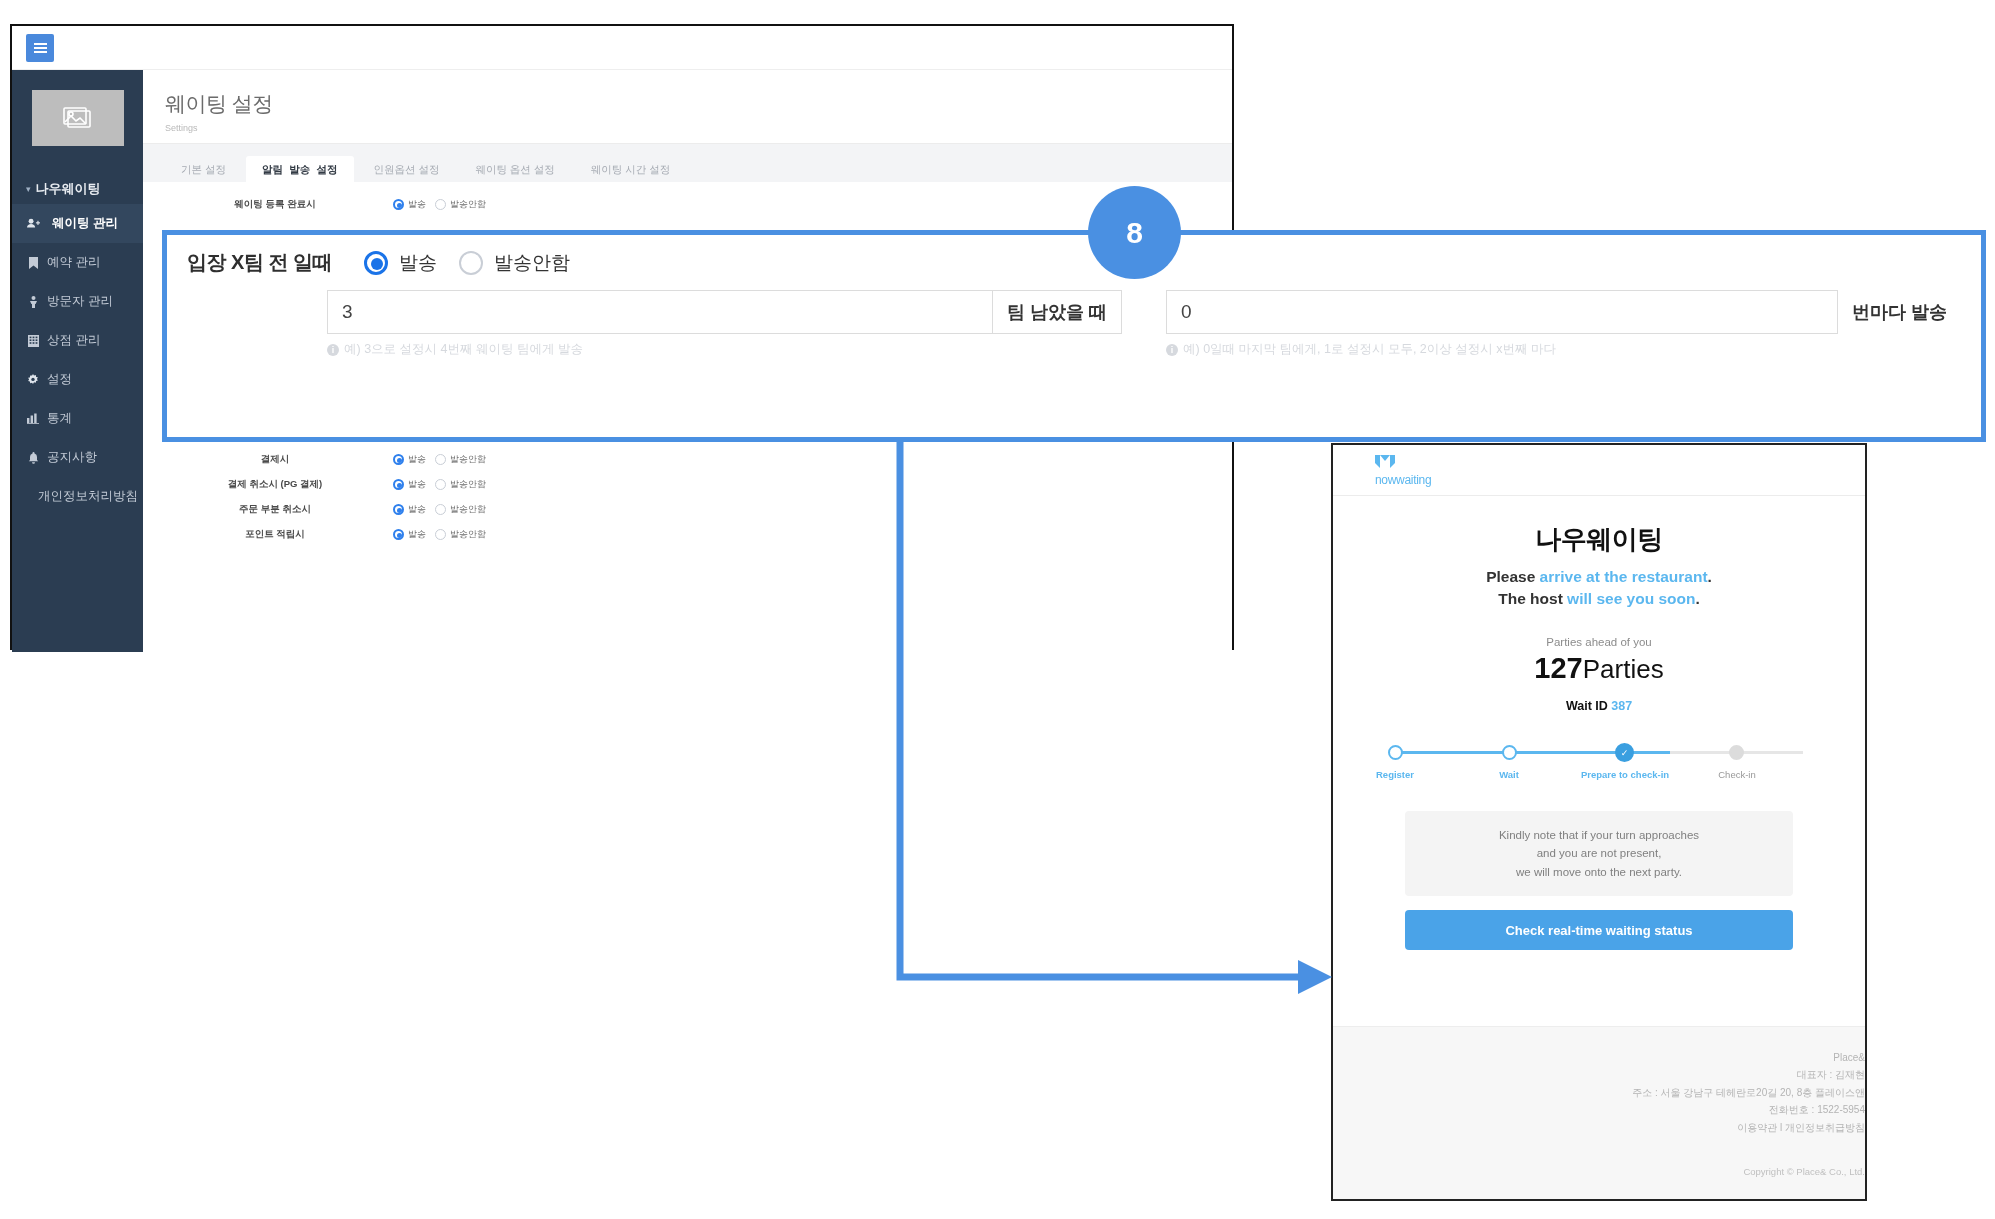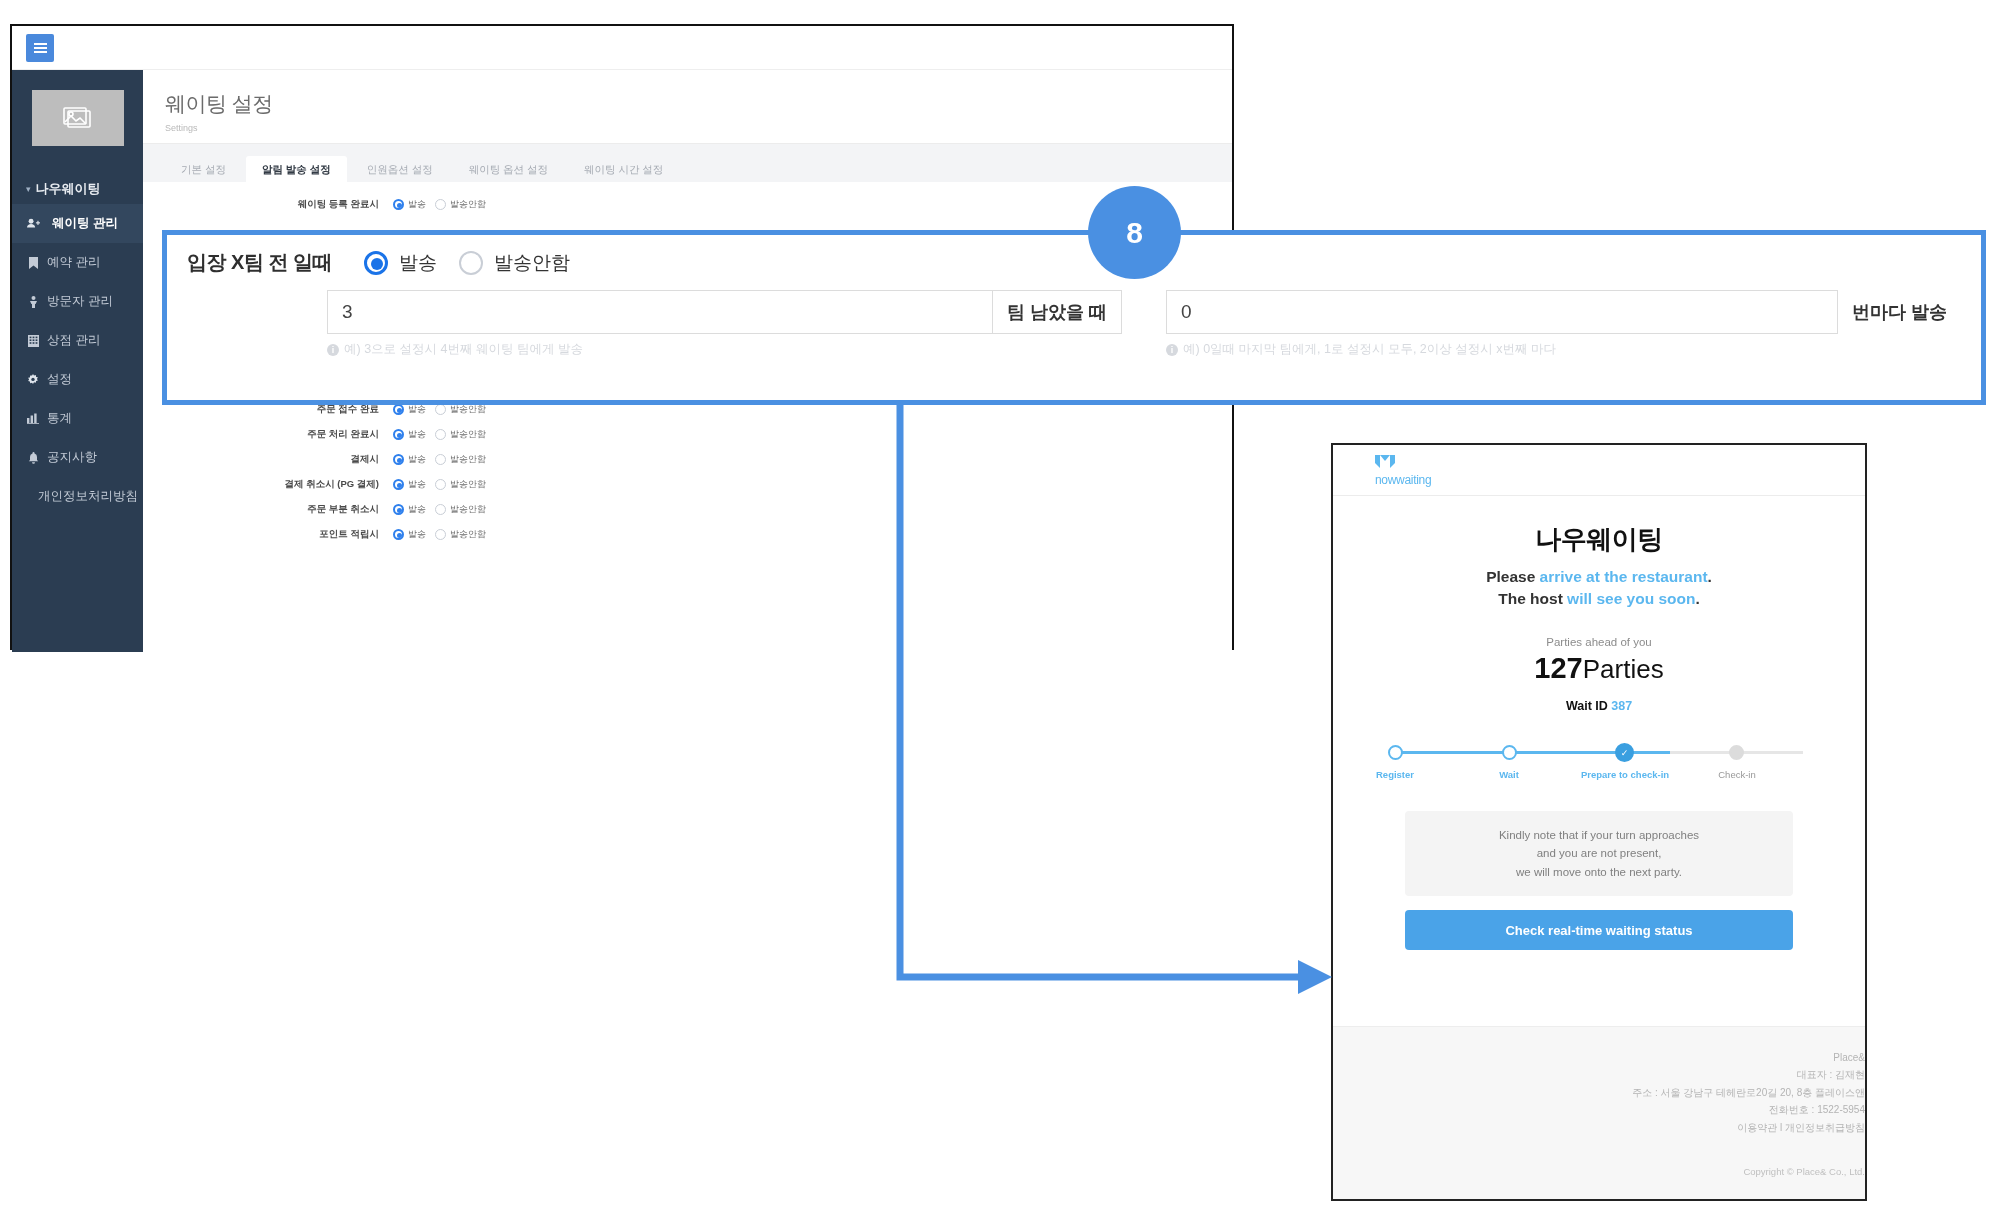--- a/index.html
+++ b/index.html
@@ -83,44 +83,44 @@
   #page-title { font-size: 21px; color: #6b6b6b; font-weight: normal; letter-spacing: -0.5px; }
   #page-sub { font-size: 9px; color: #b9b9b9; margin-top: 5px; }
 
   #tabs-wrap { background: #f3f4f6; padding: 12px 0 0 22px; height: 38px; }
   #tabs { display: flex; align-items: flex-end; gap: 4px; }
   .tab {
     font-size: 10.5px; color: #a6abb3;
     padding: 7px 16px 8px 16px;
     border-radius: 3px 3px 0 0;
   }
-  .tab.active { background: #ffffff; color: #333b45; font-weight: bold; }
+  .tab.active { background: #ffffff; color: #333b45; font-weight: bold; font-family: Liberation Mono, monospace; }
 
   #panel { background: #ffffff; padding: 0; position: relative; height: 470px; }
 
   .setting-row {
     display: flex; align-items: center;
     padding: 6px 0;
     font-size: 9.5px;
   }
   .setting-label {
-    width: 250px; text-align: right; padding-right: 14px;
+    width: 250px; text-align: center; padding-right: 14px;
     color: #4a4a4a; font-weight: bold; font-size: 9.5px; padding-left: 28px;
   }
   .radio-group { display: flex; align-items: center; gap: 9px; }
   .radio-opt { display: flex; align-items: center; gap: 4px; color: #6d6d6d; font-size: 9px; }
   .rb { width: 11px; height: 11px; border-radius: 50%; border: 1px solid #c9ced6; background:#fff; display:inline-block; position: relative; }
   .rb.on { border: 2px solid #2f80ed; }
   .rb.on::after { content:""; position:absolute; left:2px; top:2px; width:5px; height:5px; border-radius:50%; background:#2f80ed; }
 
   
   #highlight-band {
     position: absolute;
     left: 162px; top: 230px;
-    width: 1824px; height: 175px;
+    width: 1824px; height: 212px;
     border: 5px solid #4a90e2;
     background: #ffffff;
     z-index: 30;
   }
   #hl-inner { padding: 14px 20px 0 20px; }
   #hl-toprow { display: flex; align-items: center; gap: 22px; }
   #hl-label { font-size: 20px; font-weight: bold; color: #2f2f2f; letter-spacing: -0.5px; width: 155px; }
   .hl-radio { display:flex; align-items:center; gap: 11px; font-size: 19px; color: #333; }
   .big-rb { width: 24px; height: 24px; border-radius: 50%; border: 2px solid #c9ced6; background:#fff; position: relative; display:inline-block; }
   .big-rb.on { border: 3px solid #1a73e8; }

